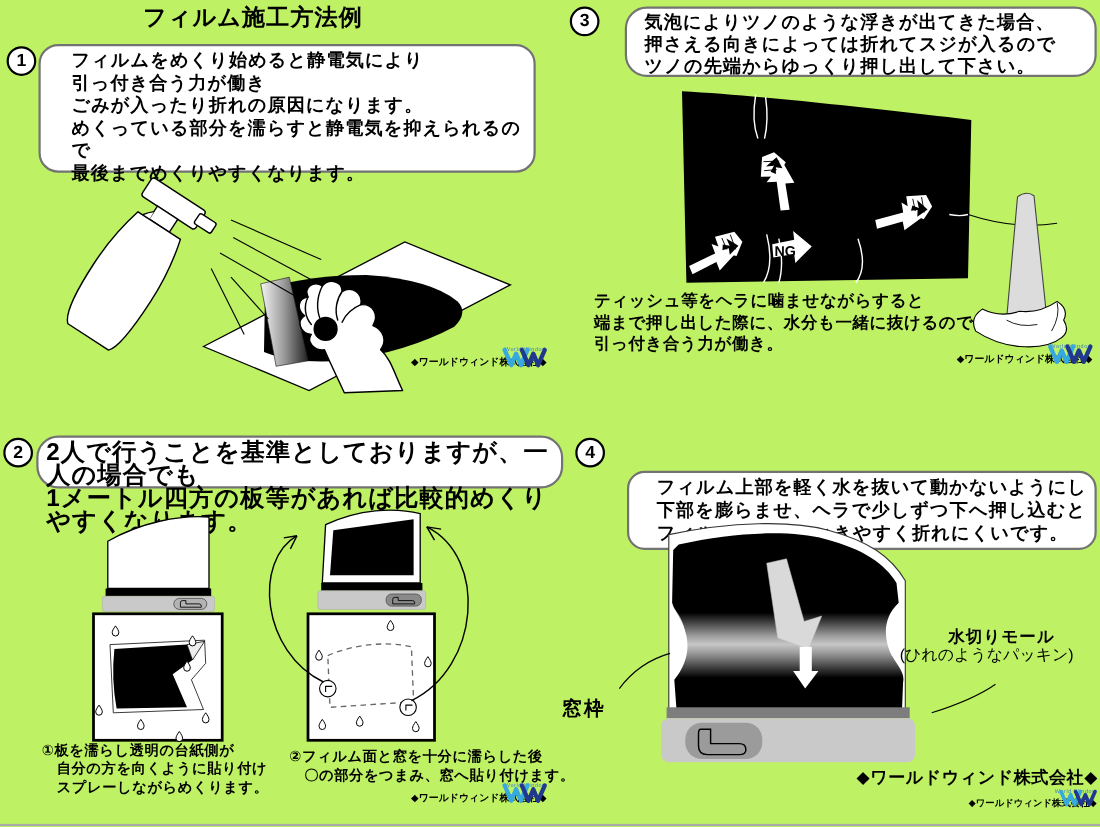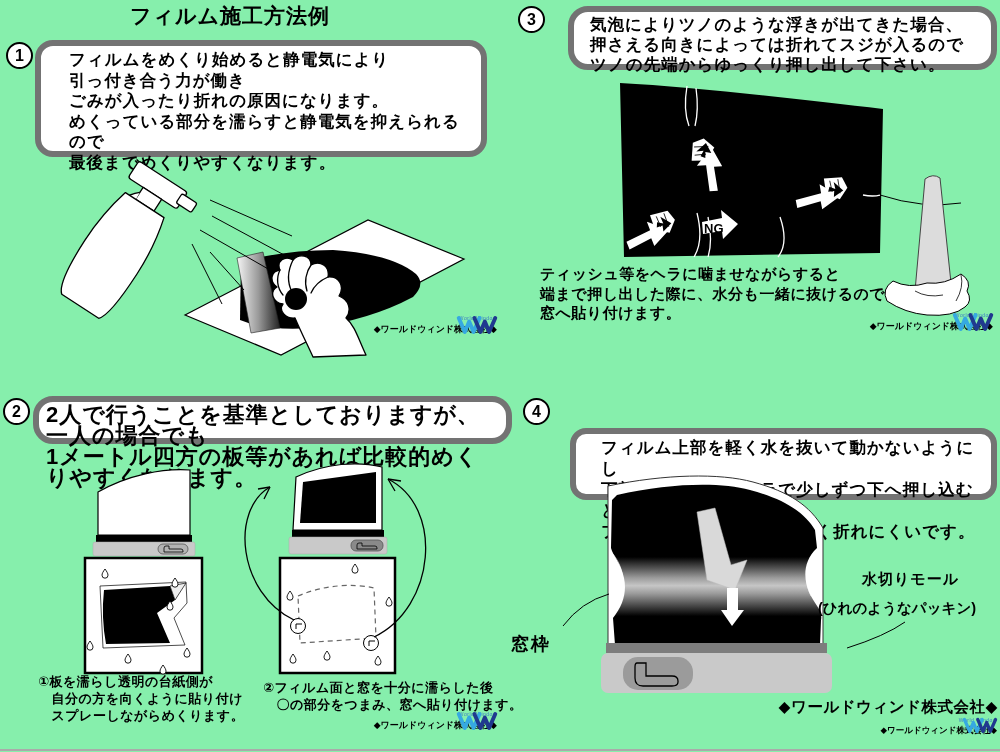--- a/index.html
+++ b/index.html
@@ -1,51 +1,51 @@
 <!DOCTYPE html>
 <html><head>
 <meta charset="utf-8">
 <style>
   html,body{margin:0;padding:0;background:#fff;}
   .page{
-    position:relative;width:1000px;height:752px;background:#86efac;
+    position:relative;width:1000px;height:752px;background:#bef264;
     font-family:"Liberation Sans","DejaVu Sans",sans-serif;color:#000;overflow:hidden;
   }
   .title{
     position:absolute;left:0;top:2px;width:460px;text-align:center;
     font-size:21px;font-weight:bold;letter-spacing:1px;
   }
   .badge{
     position:absolute;width:27px;height:27px;border:2.5px solid #000;border-radius:50%;
     display:flex;align-items:center;justify-content:center;
     font-size:16px;font-weight:bold;background:#fff;box-sizing:border-box;
   }
   .box{
-    position:absolute;border:6px solid #737373;background:#fff;box-sizing:border-box;
+    position:absolute;border:2px solid #737373;background:#fff;box-sizing:border-box;
   }
   .box-text{
     white-space:pre-line;font-weight:600;letter-spacing:1px;
   }
   .box1{left:35px;top:40px;width:452px;height:117px;border-radius:18px;padding:3px 8px 0 28px;font-size:16.5px;line-height:20.5px;}
   .box2{left:33px;top:396px;width:479px;height:48px;border-radius:20px;padding:2px 6px 0 7px;font-size:22px;line-height:21px;}
   .box3{left:568px;top:6px;width:429px;height:64px;border-radius:20px;padding:2px 6px 0 16px;font-size:16.5px;line-height:20px;}
   .box4{left:570px;top:388px;width:427px;height:72px;border-radius:16px;padding:3px 6px 0 25px;font-size:16.5px;line-height:21px;margin-top:40px;}
   .note3{
     position:absolute;left:540px;top:264px;width:365px;
     white-space:pre-line;font-size:15px;line-height:19.5px;font-weight:600;letter-spacing:0.5px;
   }
   .cap{
     position:absolute;white-space:pre-line;font-size:13px;line-height:17px;font-weight:600;letter-spacing:0.5px;
   }
   .cap1{left:38px;top:673px;}
   .cap2{left:263px;top:679px;}
   .lbl{position:absolute;font-weight:bold;white-space:nowrap;}
   .lbl-madowaku{left:511px;top:632px;font-size:18px;letter-spacing:2px;}
   .lbl-mizukiri{left:862px;top:570px;font-size:15px;font-weight:600;letter-spacing:1px;}
-  .lbl-hire{left:818px;top:599px;font-size:14.5px;font-weight:700;}
+  .lbl-hire{left:818px;top:586px;font-size:14.5px;font-weight:400;}
   .brand{
     position:absolute;display:flex;flex-direction:column;align-items:flex-end;width:140px;
   }
   .ww{width:40px;height:18px;}
   .ww polyline{fill:none;stroke-width:4.5;stroke-linecap:round;stroke-linejoin:round;}
   .w-light{stroke:#36a9e1;}
   .w-dark{stroke:#20398f;}
   .ww-sub{font-size:5px;color:#3b7dc4;margin-top:-1px;letter-spacing:0.5px;}
   .brand-name{font-size:9px;font-weight:bold;margin-top:2px;white-space:nowrap;}
   .big-company{
@@ -172,21 +172,21 @@
 
     <g>
       <path d="M350,104 Q358,98 365,103 L376,208 L340,216 Z" fill="#dcdcdc" stroke="#444" stroke-width="1"></path>
       <path d="M318,206 Q306,214 312,226 Q330,238 352,240 Q378,242 390,232 Q398,226 392,216 Q397,206 386,199 Q370,210 352,208 Q334,214 318,206 Z" fill="#fff" stroke="#000" stroke-width="1"></path>
       <path d="M340,216 Q352,223 368,220 M386,200 Q389,212 381,226" fill="none" stroke="#000" stroke-width="0.8"></path>
     </g>
   </svg>
 
   <div class="note3">ティッシュ等をヘラに噛ませながらすると
 端まで押し出した際に、水分も一緒に抜けるので
-窓へ貼り付けます。</div>
+引っ付き合う力が働き。</div>
 
   <svg style="left:58px;top:455px;" width="425" height="225" viewBox="0 0 425 225">
     <defs>
       <g id="drop">
           <path d="M0,-4 C1.8,-1.5 3,0.5 3,2.2 A3,3 0 1 1 -3,2.2 C-3,0.5 -1.8,-1.5 0,-4 Z" fill="#fff" stroke="#000" stroke-width="0.9"></path>
         </g>
     </defs>
 
     <g>
       <path d="M40,80 L40,37 C70,20 105,13 132,15 L132,80 Z" fill="#fff" stroke="#000" stroke-width="1.2"></path>

